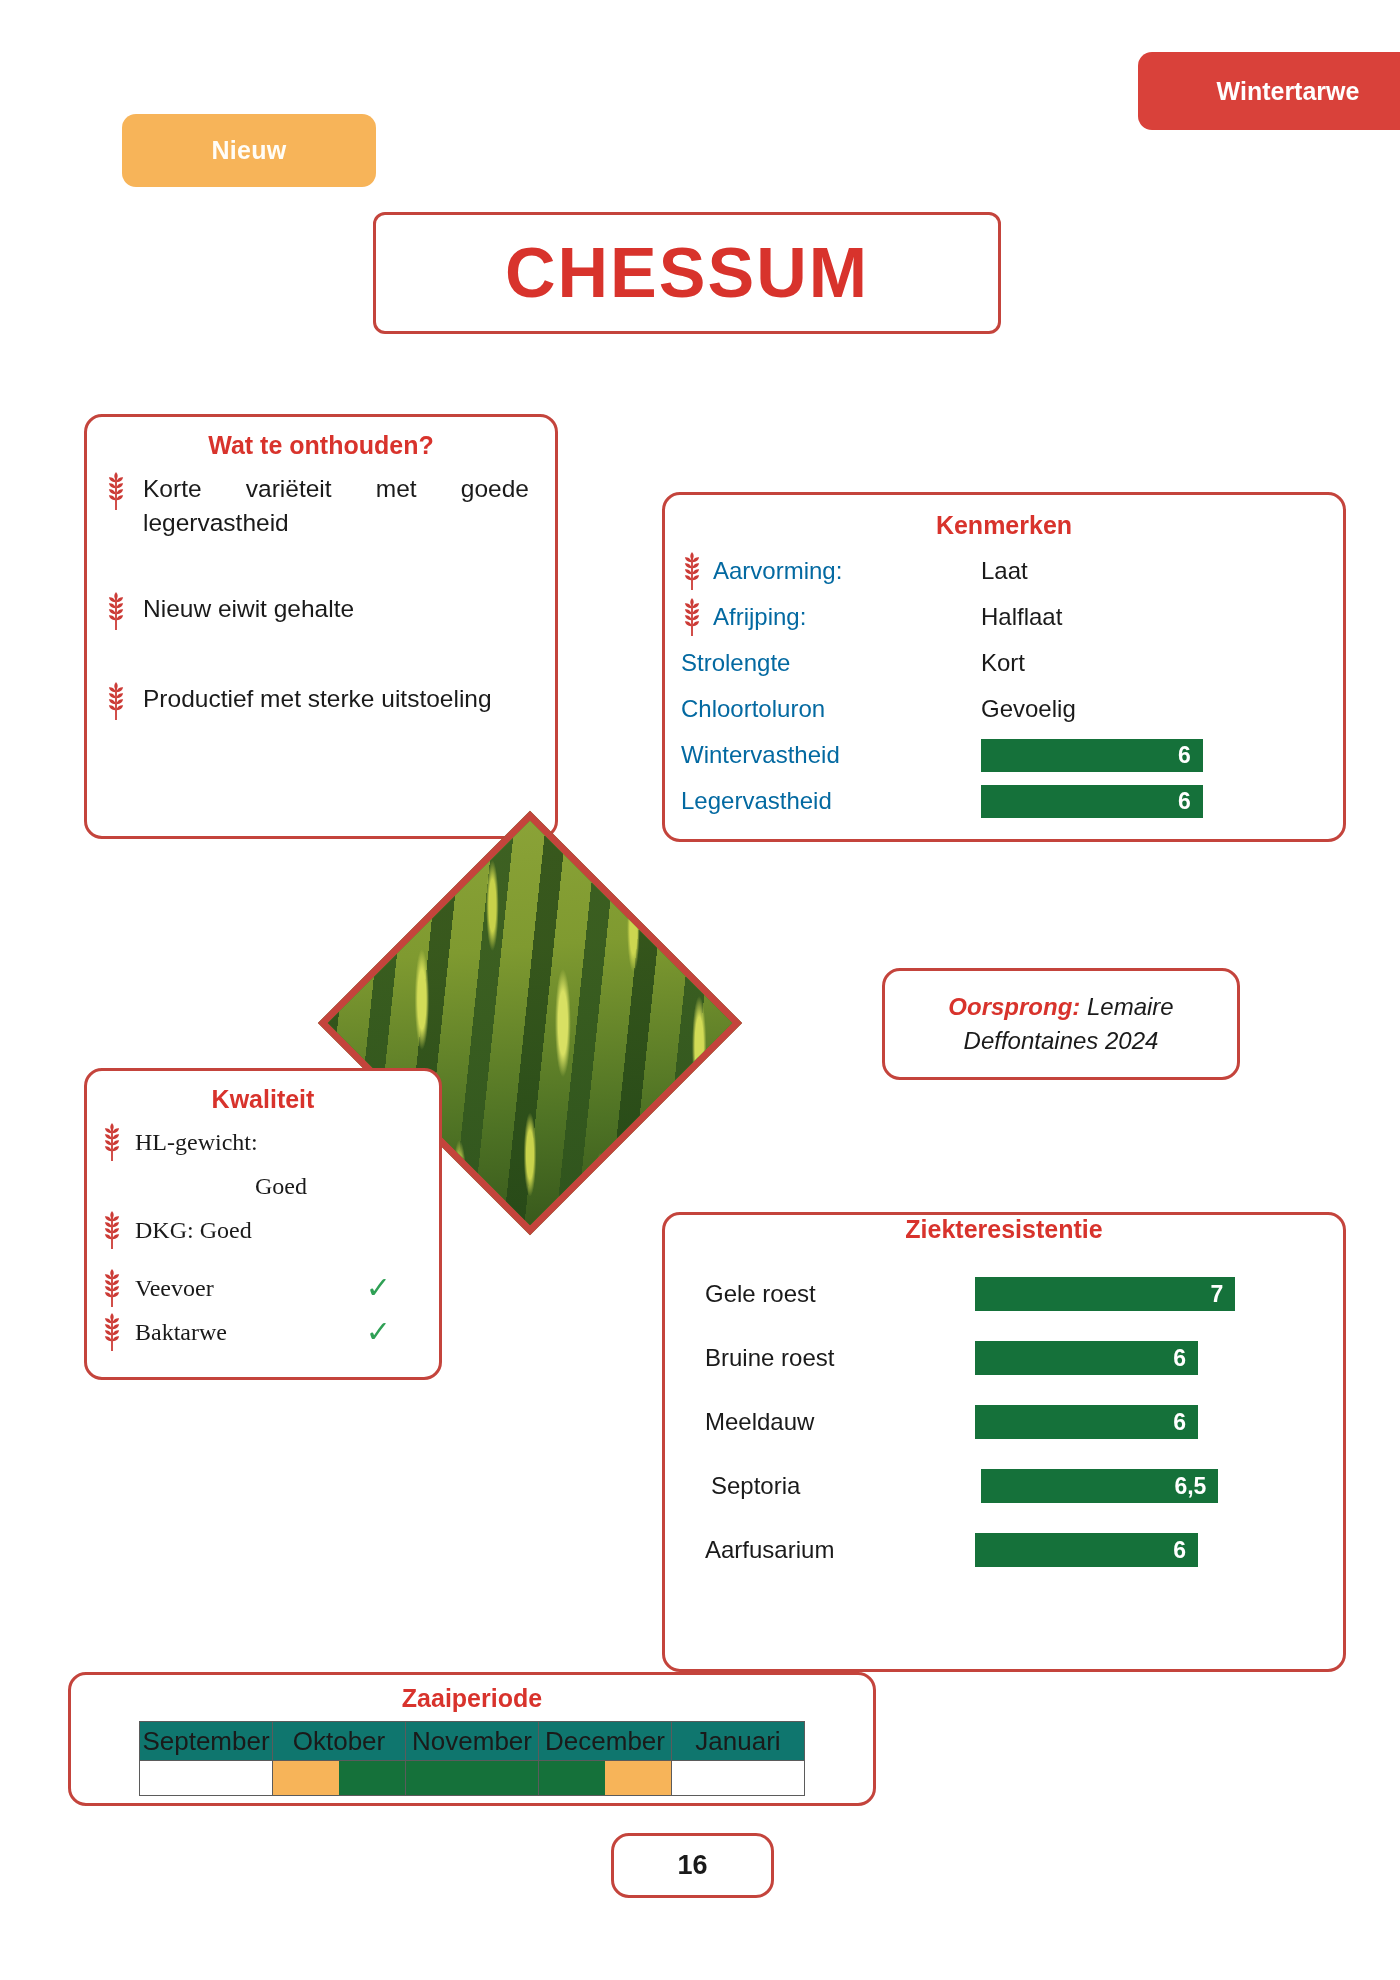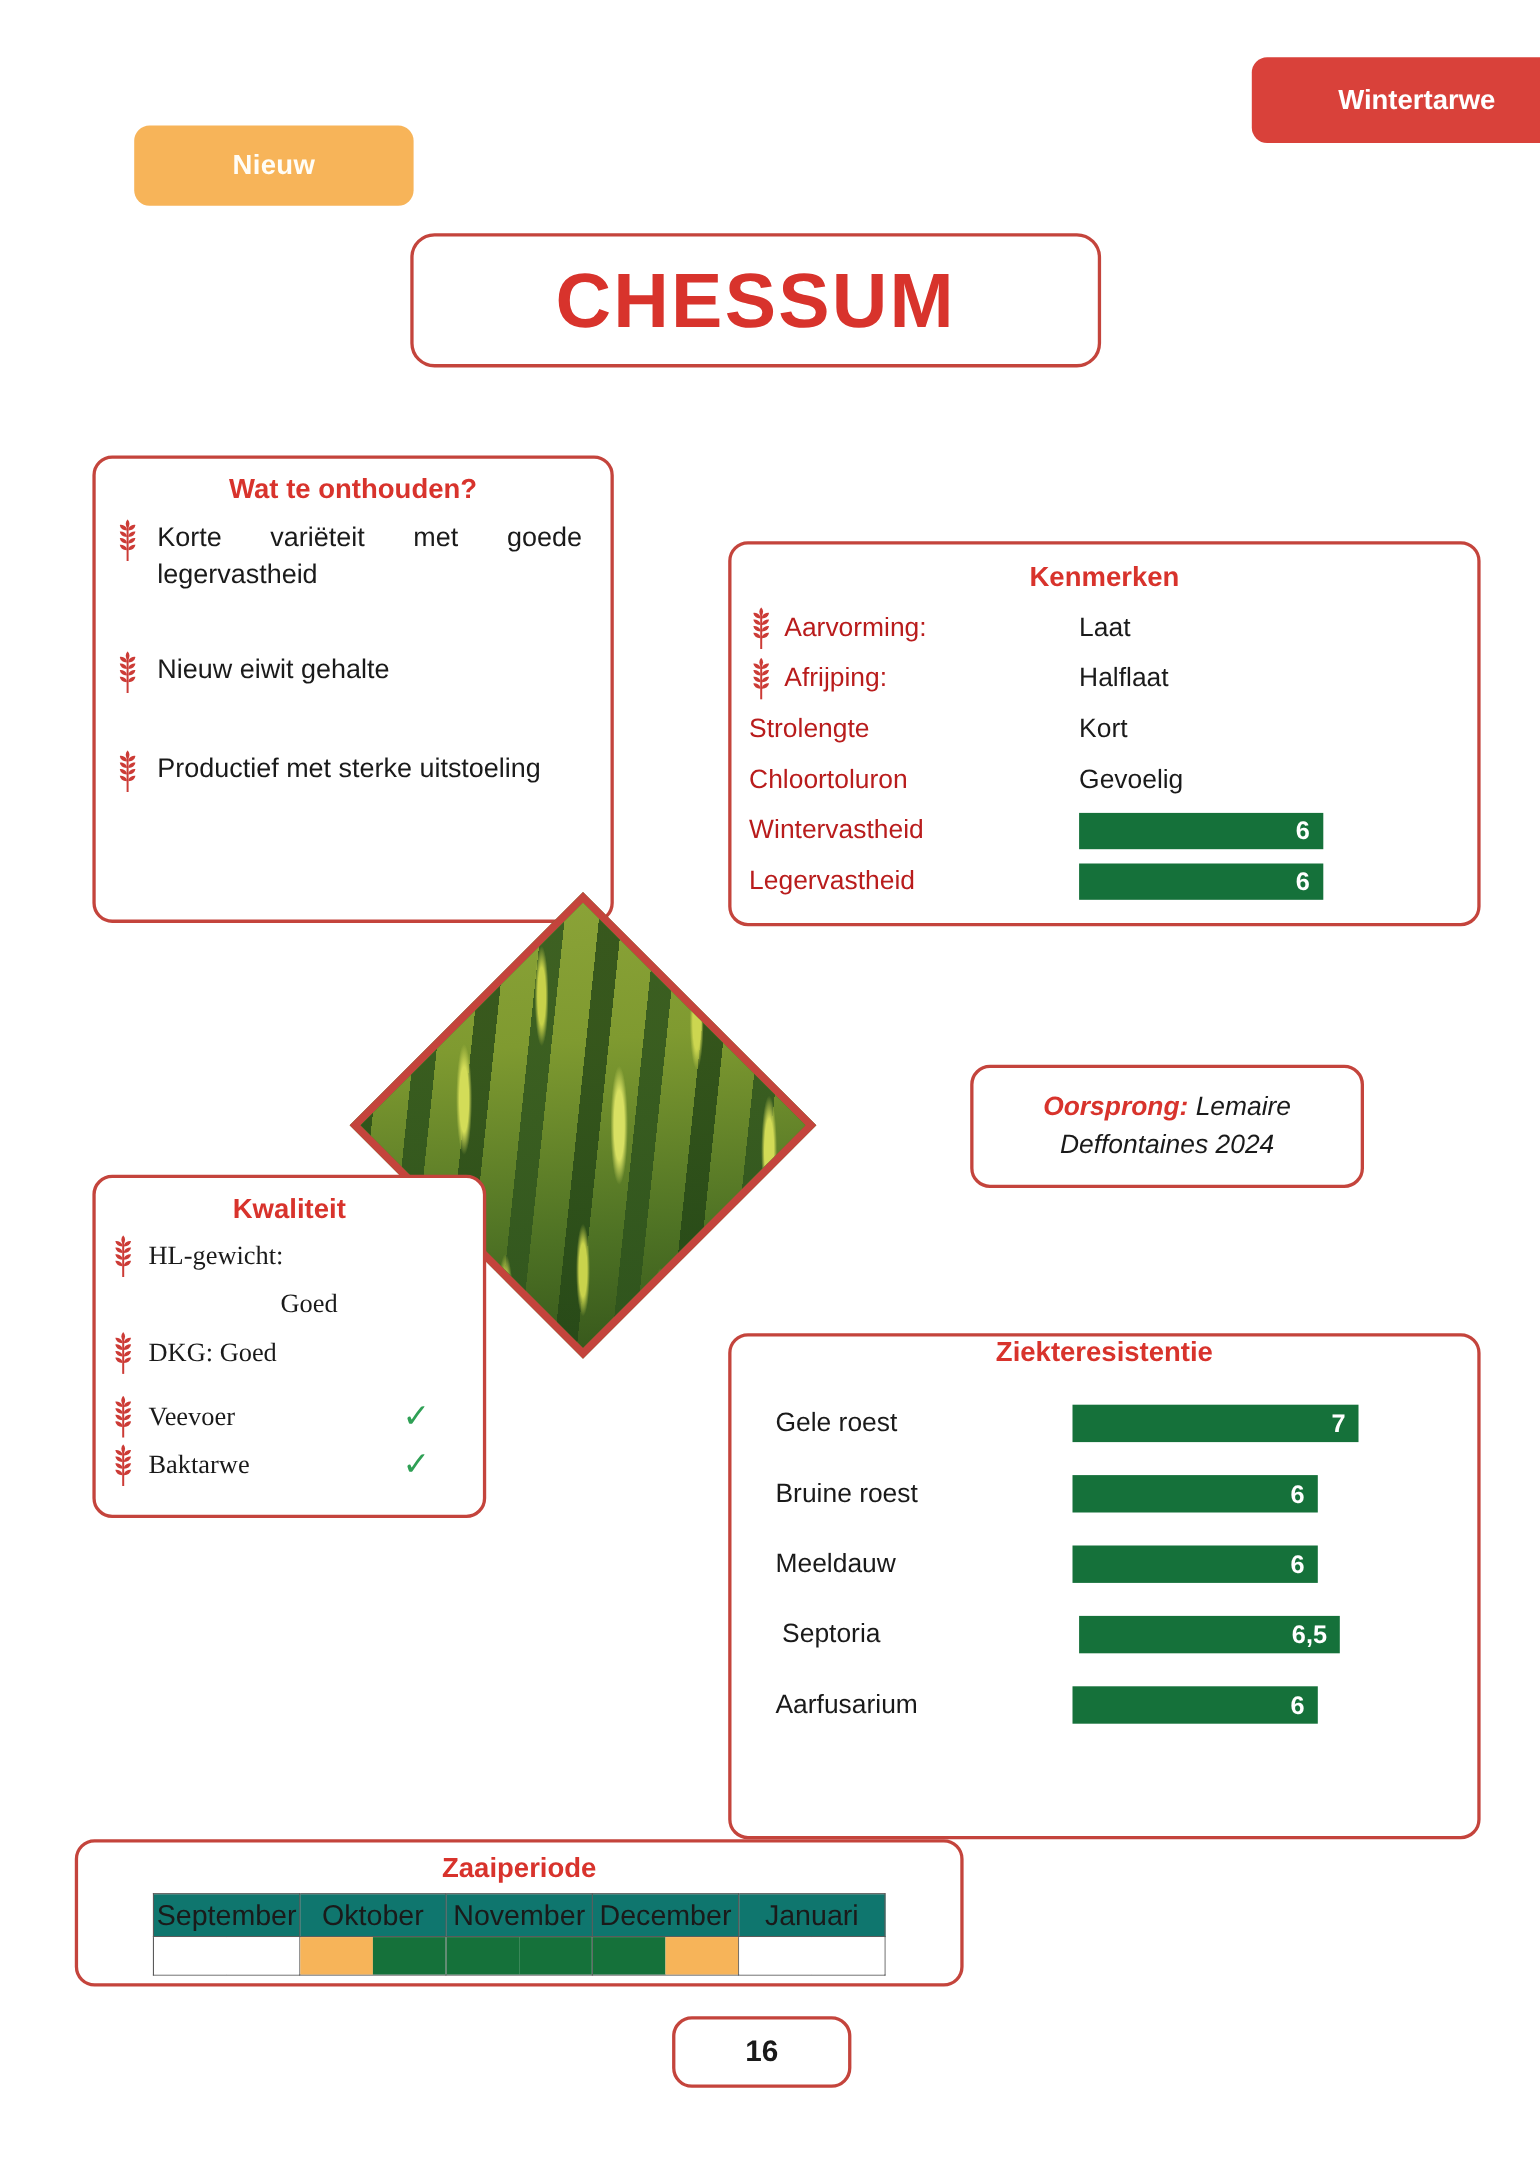--- a/index.html
+++ b/index.html
@@ -20,21 +20,21 @@
   .badge-wintertarwe{
     left:1138px;top:52px;width:300px;height:78px;
     background:#d9413a;border-radius:14px;
     display:flex;align-items:center;justify-content:center;
     color:#ffffff;font-weight:bold;font-size:25px;
   }
 
   
   .title-box{
     left:373px;top:212px;width:628px;height:122px;
-    border:3px solid #c4443c;border-radius:22px;background:#fff;
+    border:3px solid #c4443c;border-radius:12px;background:#fff;
     display:flex;align-items:center;justify-content:center;
   }
   .title-text{
     color:#d8332c;font-weight:bold;font-size:70px;letter-spacing:2px;
   }
 
   
   .card{
     border:3px solid #c4443c;border-radius:18px;background:#ffffff;
   }
@@ -55,21 +55,21 @@
 
   
   .wheat{flex:0 0 auto;width:22px;height:38px;display:block;}
 
   
   .card-kenmerken{left:662px;top:492px;width:684px;height:350px;}
   .card-kenmerken .card-title{margin-top:16px;text-align:center;}
   .kenm-rows{margin-top:8px;padding:0 22px 0 16px;}
   .kenm-row{display:flex;align-items:center;min-height:46px;}
   .kenm-label{
-    width:300px;font-size:24px;display:flex;align-items:center;color:#b91c1c;
+    width:300px;font-size:24px;display:flex;align-items:center;color:#0369a1;
   }
   .kenm-label .wheat{margin-right:10px;}
   .kenm-val{font-size:24px;color:#1a1a1a;}
   .kenm-bar-wrap{flex:1;}
   .bar{
     background:#15713a;height:33px;display:flex;align-items:center;
     justify-content:flex-end;padding-right:12px;box-sizing:border-box;
     color:#ffffff;font-weight:bold;font-size:23px;
   }
 

